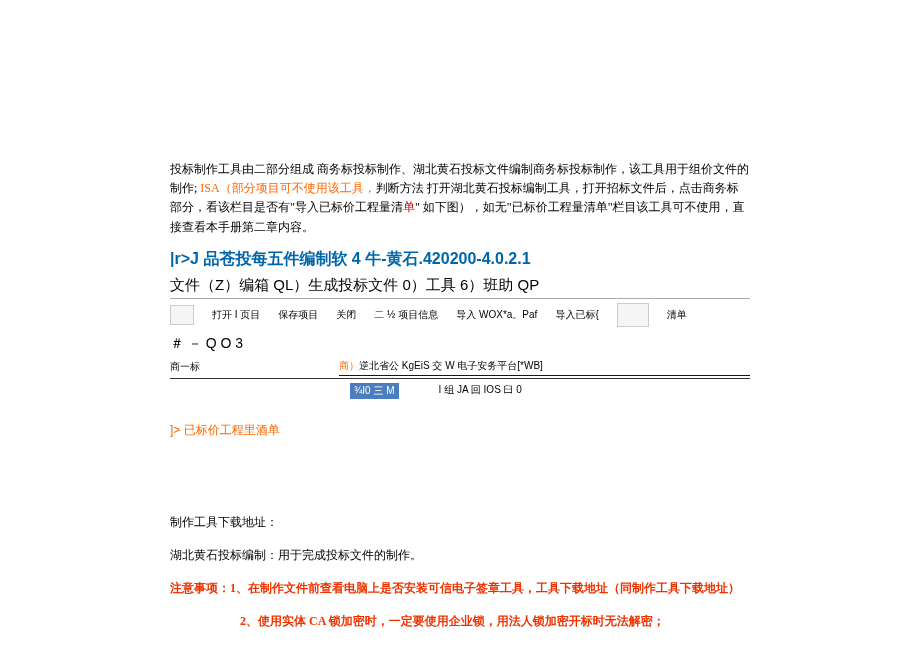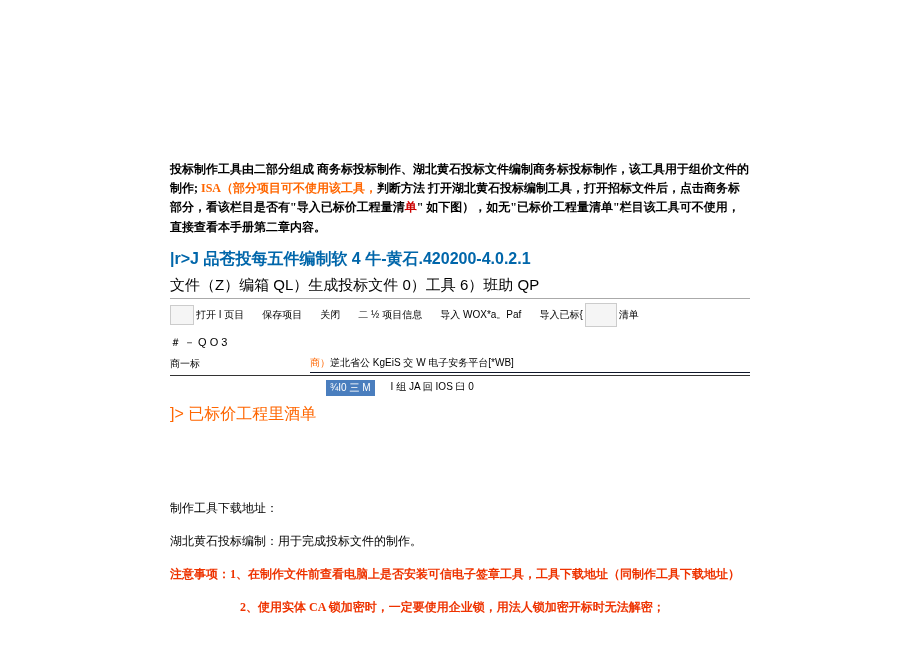--- a/index.html
+++ b/index.html
@@ -10,21 +10,20 @@
       background: #ffffff;
       width: 920px;
       height: 651px;
       color: #000;
     }
     .content {
       padding: 160px 170px 0 170px;
     }
     .para1 {
       line-height: 1.6;
-      font-weight: bold;
     }
     .red { color: #cc0000; }
     .orange { color: #ff6600; }
     .blue { color: #0000cc; }
     .bold { font-weight: bold; }
     
     .app-section {
       margin-top: 8px;
       border-top: 1px solid transparent;
     }
@@ -44,63 +43,64 @@
       display: flex;
       align-items: center;
       font-family: Arial, sans-serif;
       font-size: 10px;
       padding: 4px 0;
       gap: 18px;
     }
     .tb-item {
       display: inline-flex;
       align-items: center;
-      gap: 2px;
+      gap: 18px;
     }
     .icon-box {
       width: 22px; height: 18px;
       border: 1px solid #ccc;
       display: inline-block;
       background: #f5f5f5;
     }
     .import-box {
       width: 30px; height: 22px;
       border: 1px solid #ccc;
       display: inline-block;
       background: #f5f5f5;
     }
     .row3 {
       display: flex;
       align-items: center;
       font-family: Arial, sans-serif;
-      font-size: 11px;
+      font-size: 14px;
       padding: 4px 0;
     }
     .bluebox { background: #4a7ebe; color: #fff; padding: 1px 4px; display: inline-block; }
     .rightlabel { color: #cc0000; margin-left: auto; }
     .row4 {
       display: flex;
       align-items: center;
       font-family: Arial, sans-serif;
       font-size: 10px;
       padding: 2px 0;
       border-bottom: 1px solid #333;
+      gap: 29px;
     }
     .row4 .left { width: 140px; }
     .row4 .mid {
       flex: 1;
       border-bottom: 1px solid #0f172a;
       padding-bottom: 2px;
     }
     .row5 {
       display: flex;
       font-family: Arial, sans-serif;
       font-size: 10px;
       padding: 4px 0;
-      gap: 16px;
+      gap: 40px;
     }
     .section-bottom {
       margin-top: 70px;
     }
     .line { margin-bottom: 14px; line-height: 1.6; }
     .indent { padding-left: 70px; }
     .orange-red { color: #ee3300; }
   </style>
 </head>
 <body>
@@ -144,21 +144,21 @@
       <span class="left">商一标</span>
       <span class="mid">
         <span class="orange">商）</span><span>逆北省公 KgEiS 交 W 电子安务平台[*WB]</span>
       </span>
     </div>
     <div class="row5">
       <span style="width:140px;"></span>
       <span class="bluebox">¾I0 三 M</span>
       <span>I 组 JA 回 IOS 臼 0</span>
     </div>
-    <div class="orange" style="font-family:Arial,sans-serif;font-size:16px;padding:4px 0;">]&gt; 已标价工程里酒单</div>
+    <div class="orange" style="font-family:Arial,sans-serif;font-size:12px;padding:4px 0;margin-top:15px;">]&gt; 已标价工程里酒单</div>
   </div>
 
   <div class="section-bottom">
     <div class="line">制作工具下载地址：</div>
     <div class="line">湖北黄石投标编制：用于完成投标文件的制作。</div>
     <div class="line orange-red bold">注意事项：1、在制作文件前查看电脑上是否安装可信电子签章工具，工具下载地址（同制作工具下载地址）</div>
     <div class="line orange-red bold indent">2、使用实体 CA 锁加密时，一定要使用企业锁，用法人锁加密开标时无法解密；</div>
   </div>
 </div>
 

